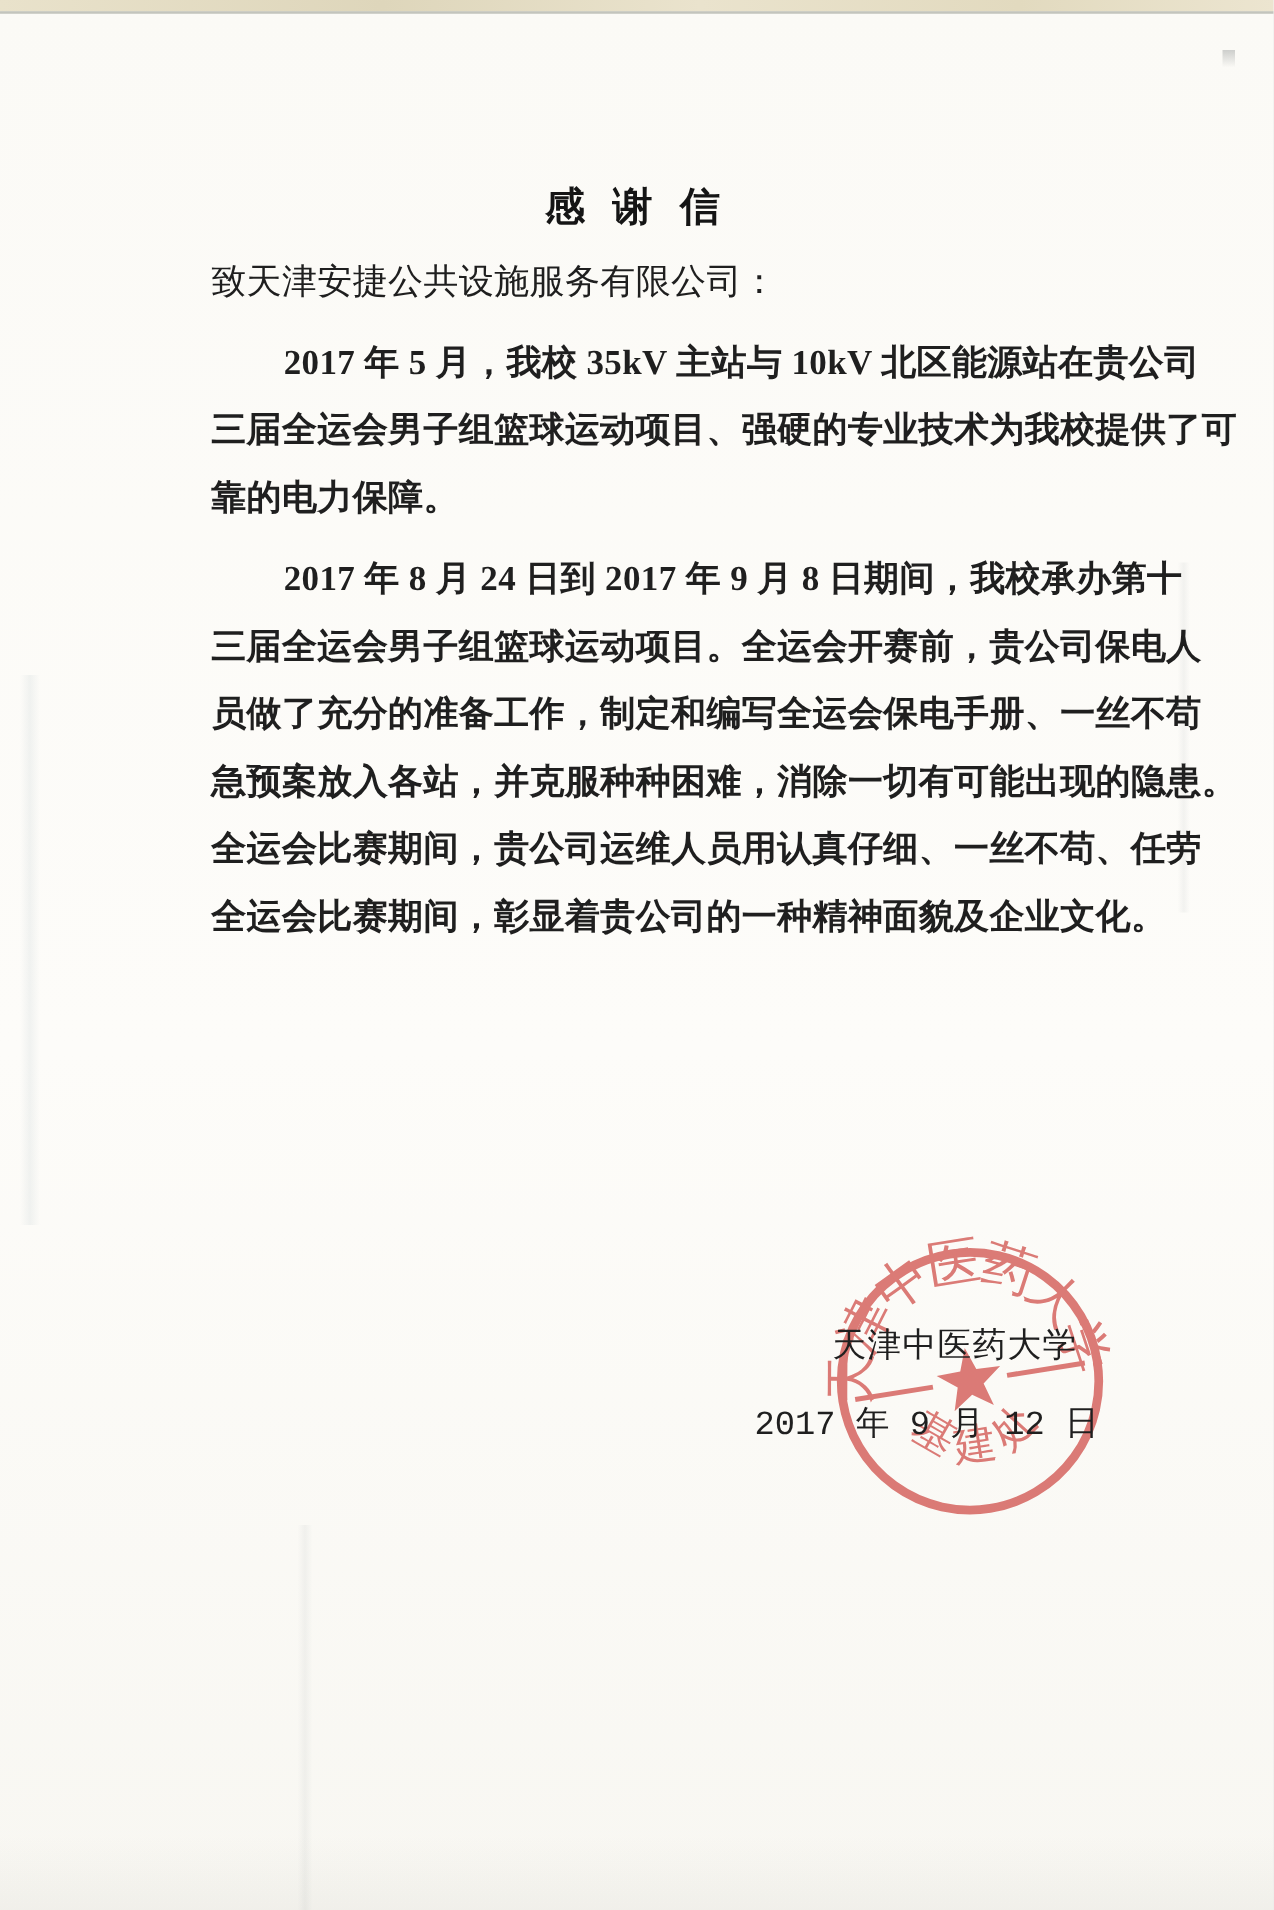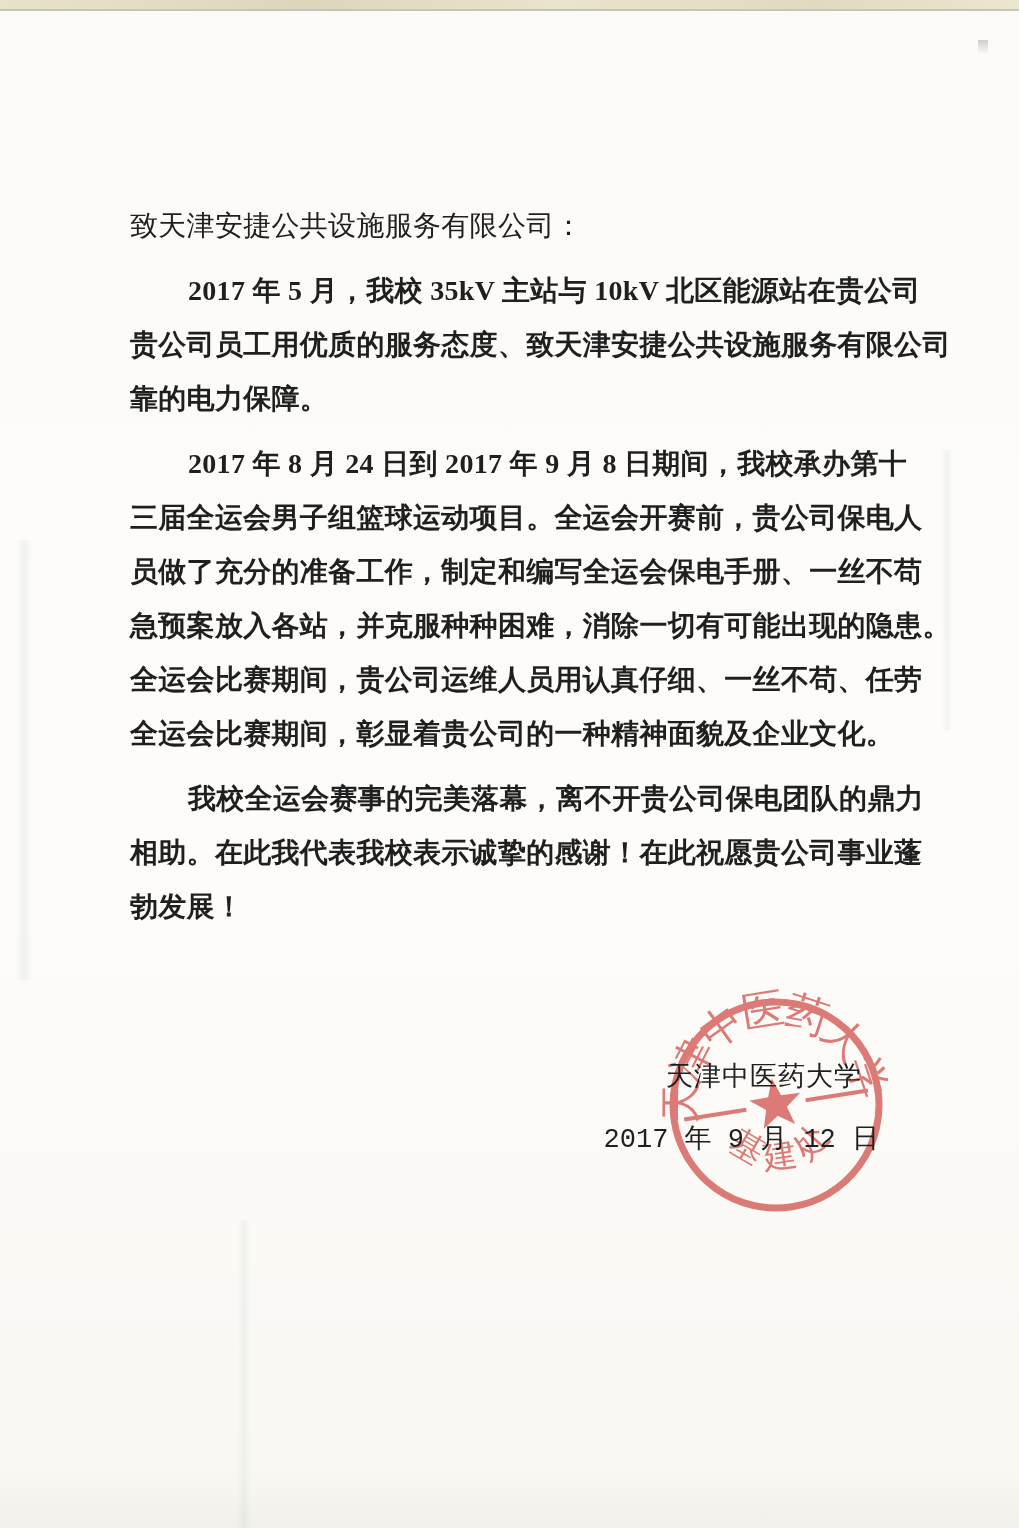--- a/index.html
+++ b/index.html
@@ -28,21 +28,21 @@
   .bottom-shade{left:0;top:1468px;width:1019px;height:60px;
     background:linear-gradient(180deg,transparent,rgba(120,120,108,.06));}
 
   .title{
     position:absolute;top:144px;left:0;width:100%;
     margin:0;text-align:center;
     font-size:32px;font-weight:bold;letter-spacing:7px;
     color:#151515;
   }
   .body-text{position:absolute;left:130px;top:199px;width:810px;font-size:28px;}
-  .line{height:54px;line-height:54px;white-space:nowrap;letter-spacing:.3px;}
+  .line{height:54px;line-height:54px;white-space:nowrap;letter-spacing:.3px;margin-left:39px;}
   .paragraph{margin-top:11px;font-weight:bold;}
   .indent{text-indent:58px;}
 
   .signature{position:absolute;top:1058px;right:157px;font-size:27px;letter-spacing:1px;z-index:3;}
   .sign-date{position:absolute;top:1120px;right:140px;font-size:27px;letter-spacing:0;z-index:3;font-family:Liberation Mono, monospace;}
 
   .stamp{
     position:absolute;left:656px;top:985px;width:240px;height:240px;
     transform:rotate(-9deg);
     z-index:2;opacity:.82;
@@ -55,44 +55,40 @@
 <div class="page">
 
   <div class="scan-strip"></div>
   <div class="scan-line"></div>
   <div class="scan-mark"></div>
   <div class="crease crease-a"></div>
   <div class="crease crease-b"></div>
   <div class="crease crease-c"></div>
   <div class="crease bottom-shade"></div>
 
+  <h1 class="title">感 谢 信</h1>
 
   <div class="body-text">
     <div class="line">致天津安捷公共设施服务有限公司：</div>
 
     <div class="paragraph">
       <div class="line indent">2017 年 5 月，我校 35kV 主站与 10kV 北区能源站在贵公司</div>
-      <div class="line">贵公司员工用优质的服务态度、致天津安捷公共设施服务有限公司</div>
+      <div class="line">三届全运会男子组篮球运动项目、强硬的专业技术为我校提供了可</div>
       <div class="line">靠的电力保障。</div>
     </div>
 
     <div class="paragraph">
       <div class="line indent">2017 年 8 月 24 日到 2017 年 9 月 8 日期间，我校承办第十</div>
       <div class="line">三届全运会男子组篮球运动项目。全运会开赛前，贵公司保电人</div>
       <div class="line">员做了充分的准备工作，制定和编写全运会保电手册、一丝不苟</div>
       <div class="line">急预案放入各站，并克服种种困难，消除一切有可能出现的隐患。</div>
       <div class="line">全运会比赛期间，贵公司运维人员用认真仔细、一丝不苟、任劳</div>
       <div class="line">全运会比赛期间，彰显着贵公司的一种精神面貌及企业文化。</div>
     </div>
 
-    <div class="paragraph">
-      <div class="line indent">我校全运会赛事的完美落幕，离不开贵公司保电团队的鼎力</div>
-      <div class="line">相助。在此我代表我校表示诚挚的感谢！在此祝愿贵公司事业蓬</div>
-      <div class="line">勃发展！</div>
-    </div>
   </div>
 
   <div class="signature">天津中医药大学</div>
   <div class="sign-date">2017 年 9 月 12 日</div>
 
   <svg class="stamp" viewBox="0 0 240 240">
     <circle cx="120" cy="120" r="103" fill="none" stroke-width="7" stroke="#d45f5a"></circle>
     <path id="stamp-top-arc" d="M 41.8 141 A 81 81 0 1 1 198.2 141" fill="none"></path>
     <path id="stamp-bottom-arc" d="M 69.2 155.6 A 62 62 0 0 0 170.8 155.6" fill="none"></path>
     <text font-size="42" letter-spacing="-4" fill="#d45f5a">

